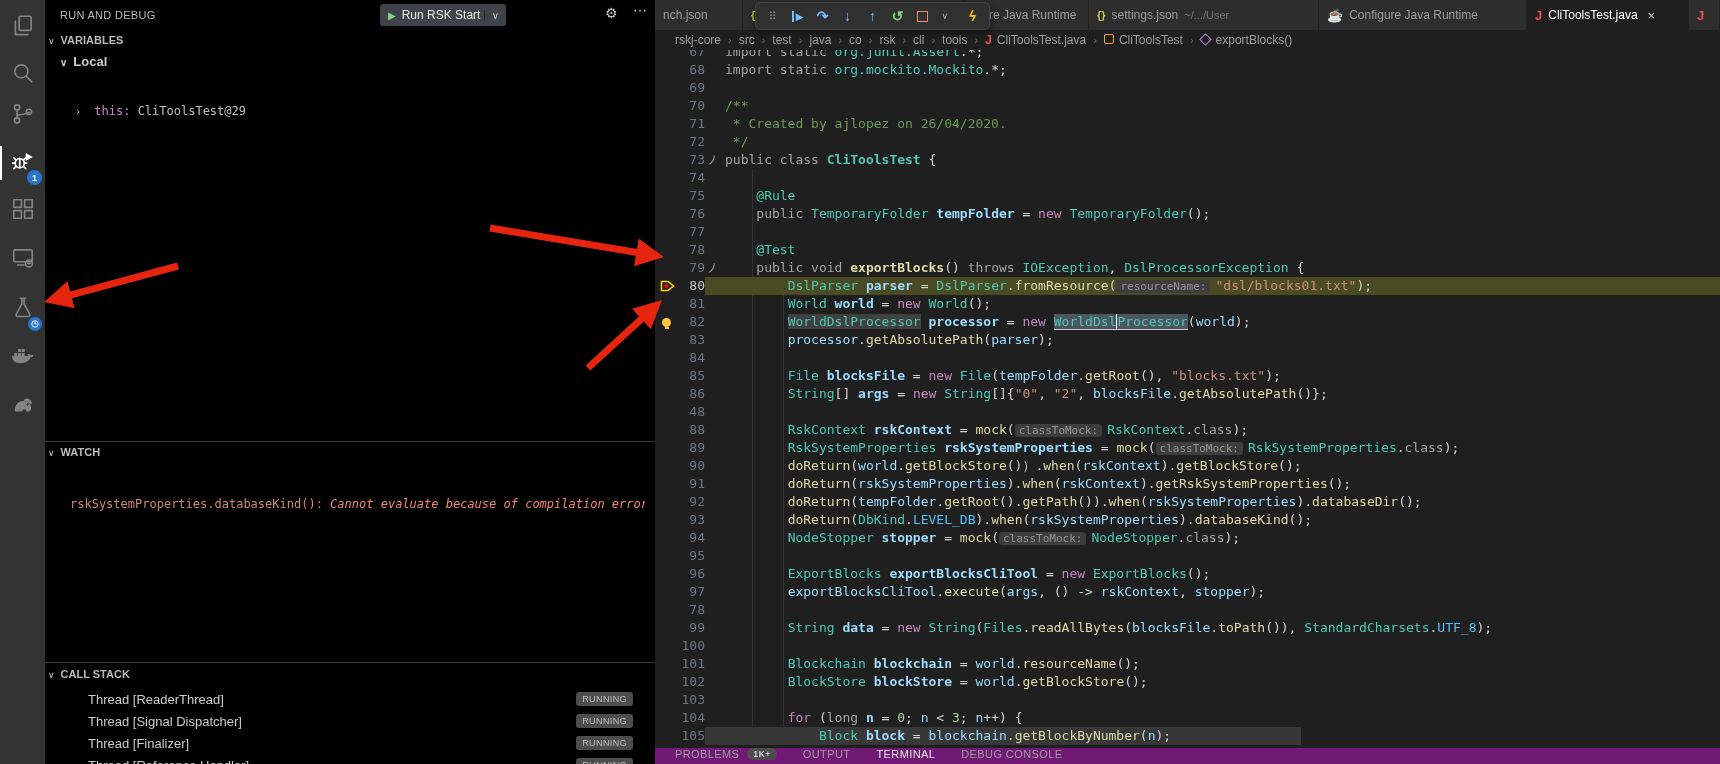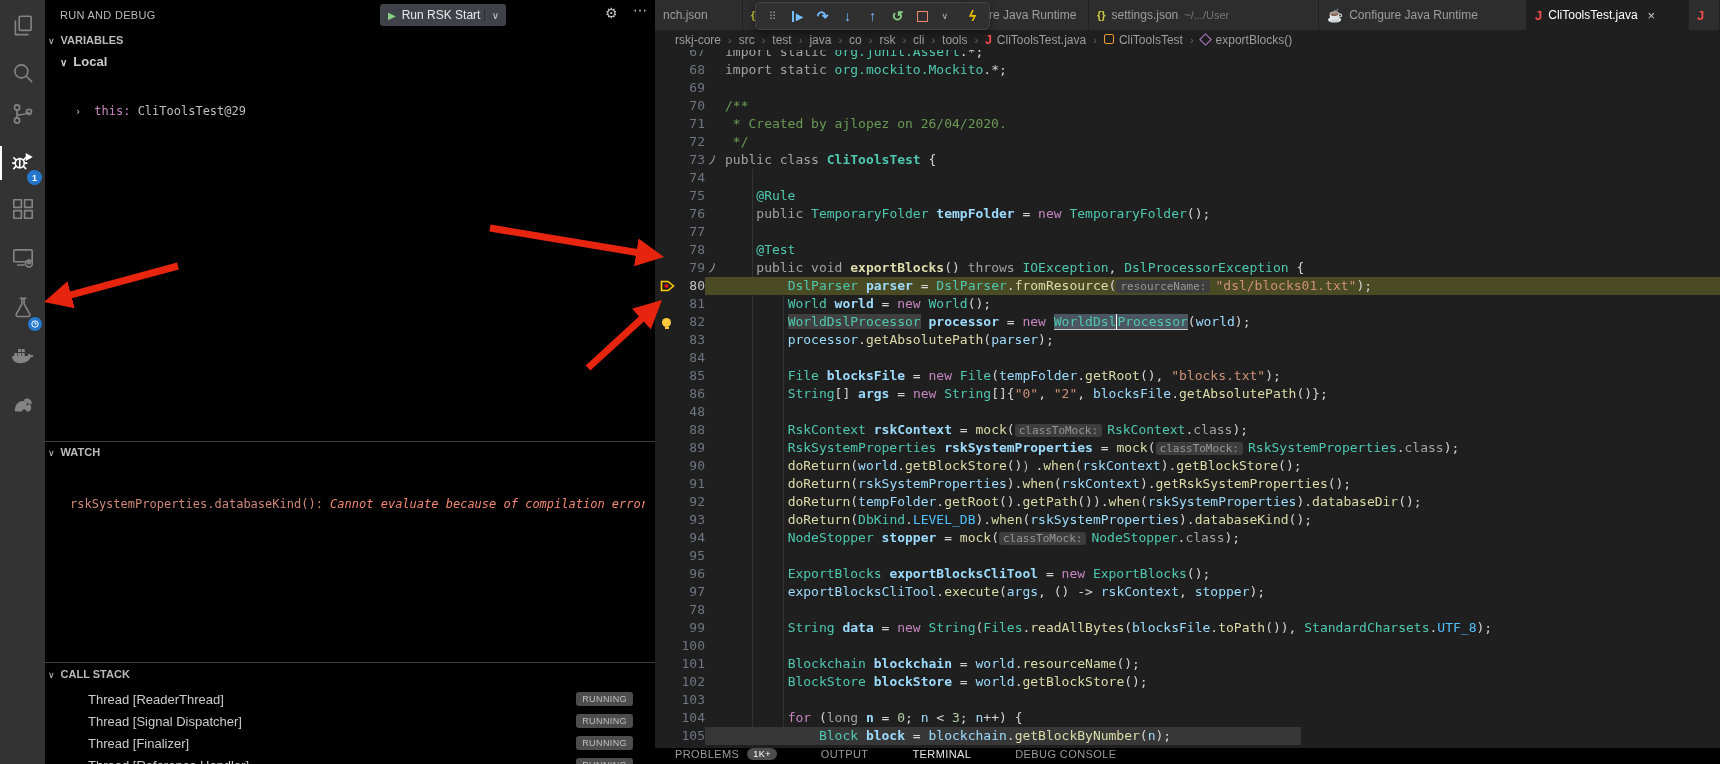--- a/index.html
+++ b/index.html
@@ -88,22 +88,22 @@
   .cst{color:#4fc1ff}.d{color:#d4d4d4}
   .inlay{background:#3d3d3d;color:#969696;border-radius:3px;padding:0 4px;margin-right:5px;font-size:11px;}
   .whl{background:#404040;}
   .shl{background:#4b5661;border-bottom:1px solid #c8c8c8;}
   .curs{border-right:1px solid #ffffff;}
   .bp-svg{position:absolute;left:5px;top:3px;}
   .bulb{position:absolute;left:7px;top:5px;width:9px;height:9px;border-radius:50%;background:#ffc83d;}
   .bulb::after{content:"";position:absolute;left:2.5px;top:9px;width:4px;height:2px;background:#ffc83d;}
   .iguide{position:absolute;width:1px;background:#333333;z-index:0;}
   
-  #panelrow{position:absolute;left:0;top:748px;width:1065px;height:16px;background:#000000;display:flex;
-       align-items:flex-start;padding-left:20px;z-index:14;box-sizing:border-box;gap:18px;}
+  #panelrow{position:absolute;left:0;top:748px;width:1065px;height:16px;background:#701a75;display:flex;
+       align-items:flex-start;padding-left:20px;z-index:14;box-sizing:border-box;}
   .ptab{font-size:11px;color:#9d9d9d;margin-right:26px;letter-spacing:.4px;cursor:pointer;display:flex;align-items:center;}
   .ptab.active{color:#e7e7e7;}
   .pbadge{background:#4d4d4d;color:#ffffff;font-size:9px;padding:1px 6px;border-radius:9px;margin-left:8px;}
   
   #arrows{position:absolute;left:0;top:0;width:1720px;height:764px;z-index:50;pointer-events:none;}
 </style>
 </head>
 <body>
 
 <div id="app">

